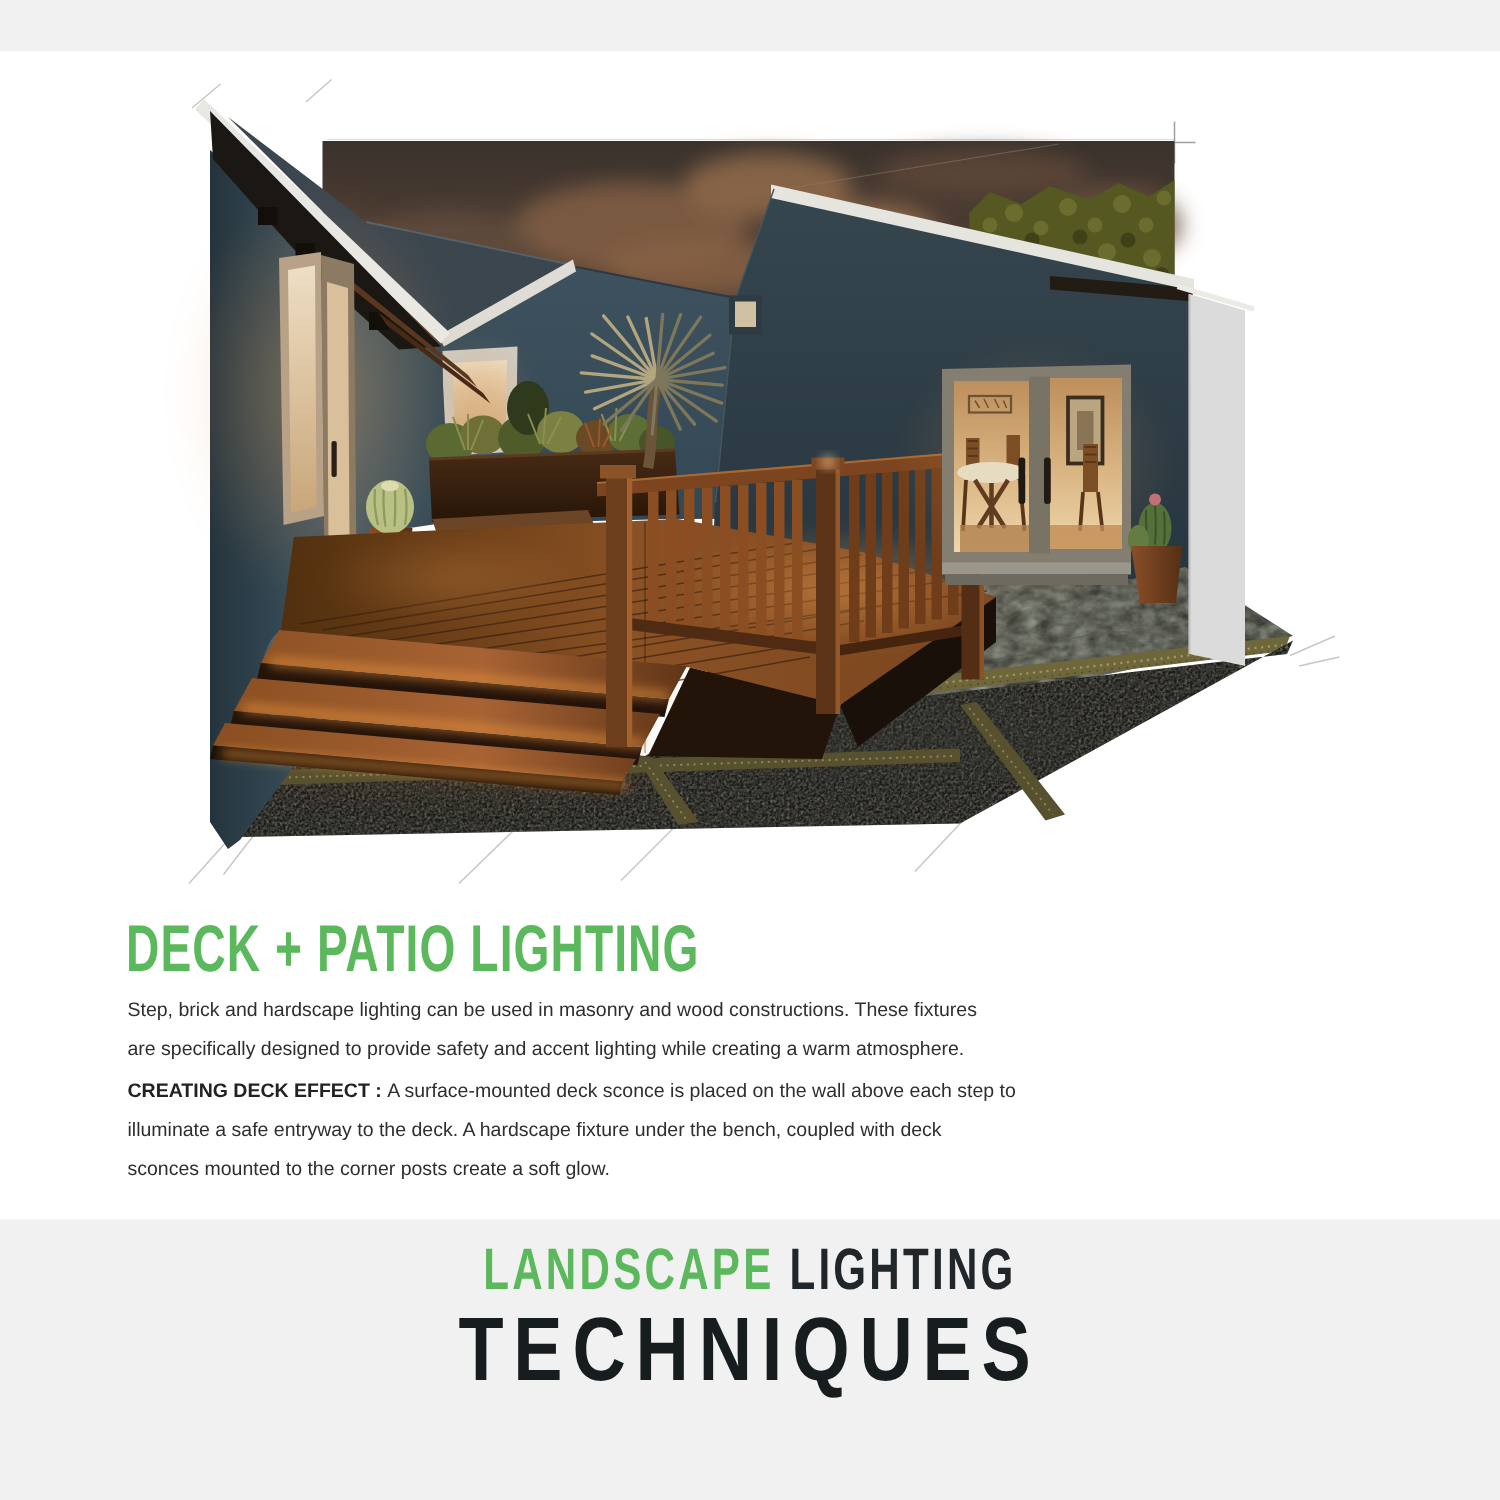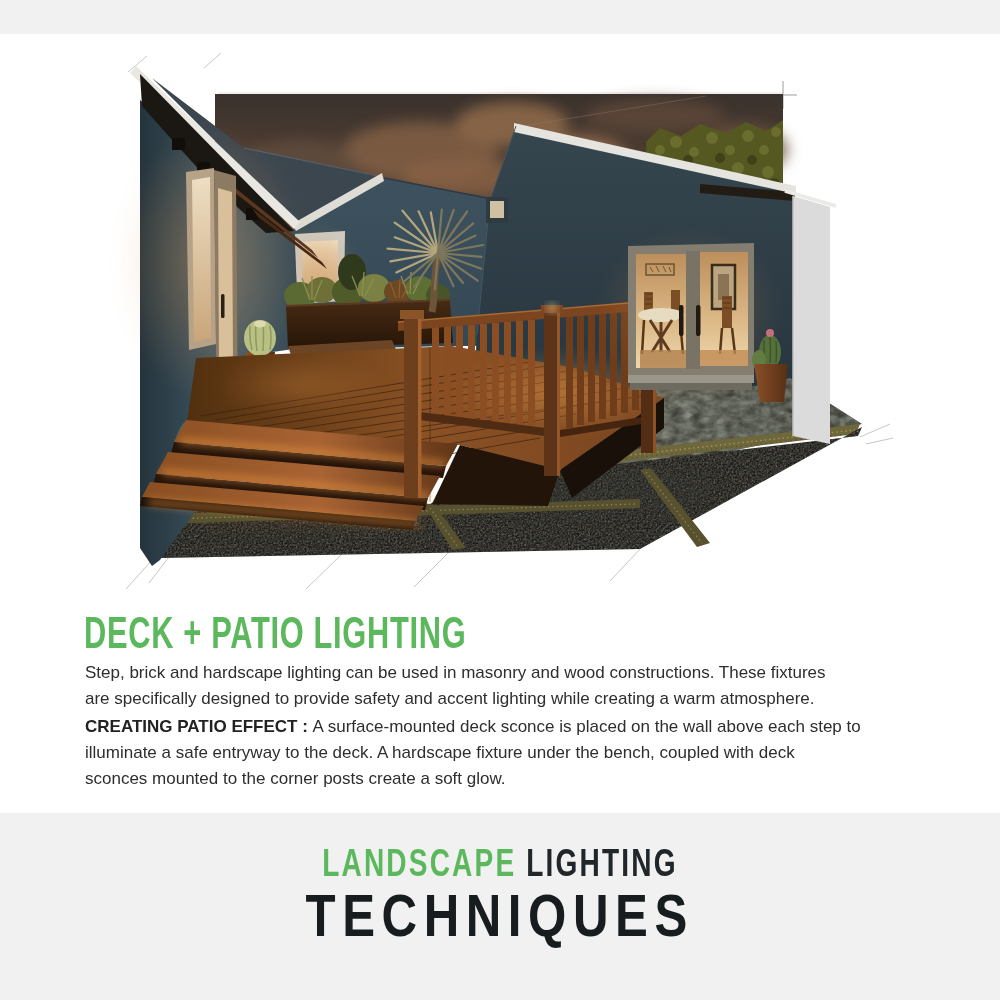--- a/index.html
+++ b/index.html
@@ -16,32 +16,32 @@
     position:absolute;left:0;top:0;width:1000px;height:1000px;
   }
   .heading{
     position:absolute;left:84px;top:608px;
     font-size:44px;font-weight:700;letter-spacing:1px;
     color:#5cb85c;white-space:nowrap;
     transform:scaleX(0.70);transform-origin:left top;
   }
   .para{
     position:absolute;left:85px;width:870px;
-    font-size:17px;line-height:26px;color:#2e2e2e;
+    font-size:13px;line-height:26px;color:#2e2e2e;
     white-space:pre-line;
   }
   .para b{font-weight:700;color:#222;}
   .p1{top:660px;}
   .p2{top:714px;}
   .footer{
     position:absolute;left:0;top:813px;width:1000px;height:187px;
     background:#f0f1f0;text-align:center;
   }
   .brandline1{
-    margin-top:30px;font-size:39px;font-weight:700;line-height:40px;
+    margin-top:14px;font-size:39px;font-weight:700;line-height:40px;
     white-space:nowrap;
   }
   .brandline1 .inner{display:inline-block;transform:scaleX(0.72);transform-origin:center;letter-spacing:3px;}
   .green{color:#5cb85c;}
   .dark{color:#20262a;}
   .brandline2{
     font-size:60px;font-weight:700;line-height:62px;margin-top:2px;
     color:#171c1f;white-space:nowrap;
   }
   .brandline2 .inner{display:inline-block;transform:scaleX(0.82);transform-origin:center;letter-spacing:8px;}
@@ -488,20 +488,20 @@
     <path d="M793,196 L793,436" stroke="#c2c2c2" stroke-width="1.5" fill="none"></path>
     <path d="M785,191 L836,206" stroke="#eceae4" stroke-width="3.5" fill="none"></path>
   </g>
 </svg>
 
 <div class="heading">DECK + PATIO LIGHTING</div>
 
 <div class="para p1">Step, brick and hardscape lighting can be used in masonry and wood constructions. These fixtures
 are specifically designed to provide safety and accent lighting while creating a warm atmosphere.</div>
 
-<div class="para p2"><b>CREATING PATIO EFFECT : </b><span>A surface-mounted deck sconce is placed on the wall above each step to
+<div class="para p2"><b>CREATING DECK EFFECT : </b><span>A surface-mounted deck sconce is placed on the wall above each step to
 illuminate a safe entryway to the deck. A hardscape fixture under the bench, coupled with deck
 sconces mounted to the corner posts create a soft glow.</span></div>
 
 <div class="footer">
   <div class="brandline1"><span class="inner"><span class="green">LANDSCAPE</span> <span class="dark">LIGHTING</span></span></div>
   <div class="brandline2"><span class="inner">TECHNIQUES</span></div>
 </div>
 
 </body></html>

